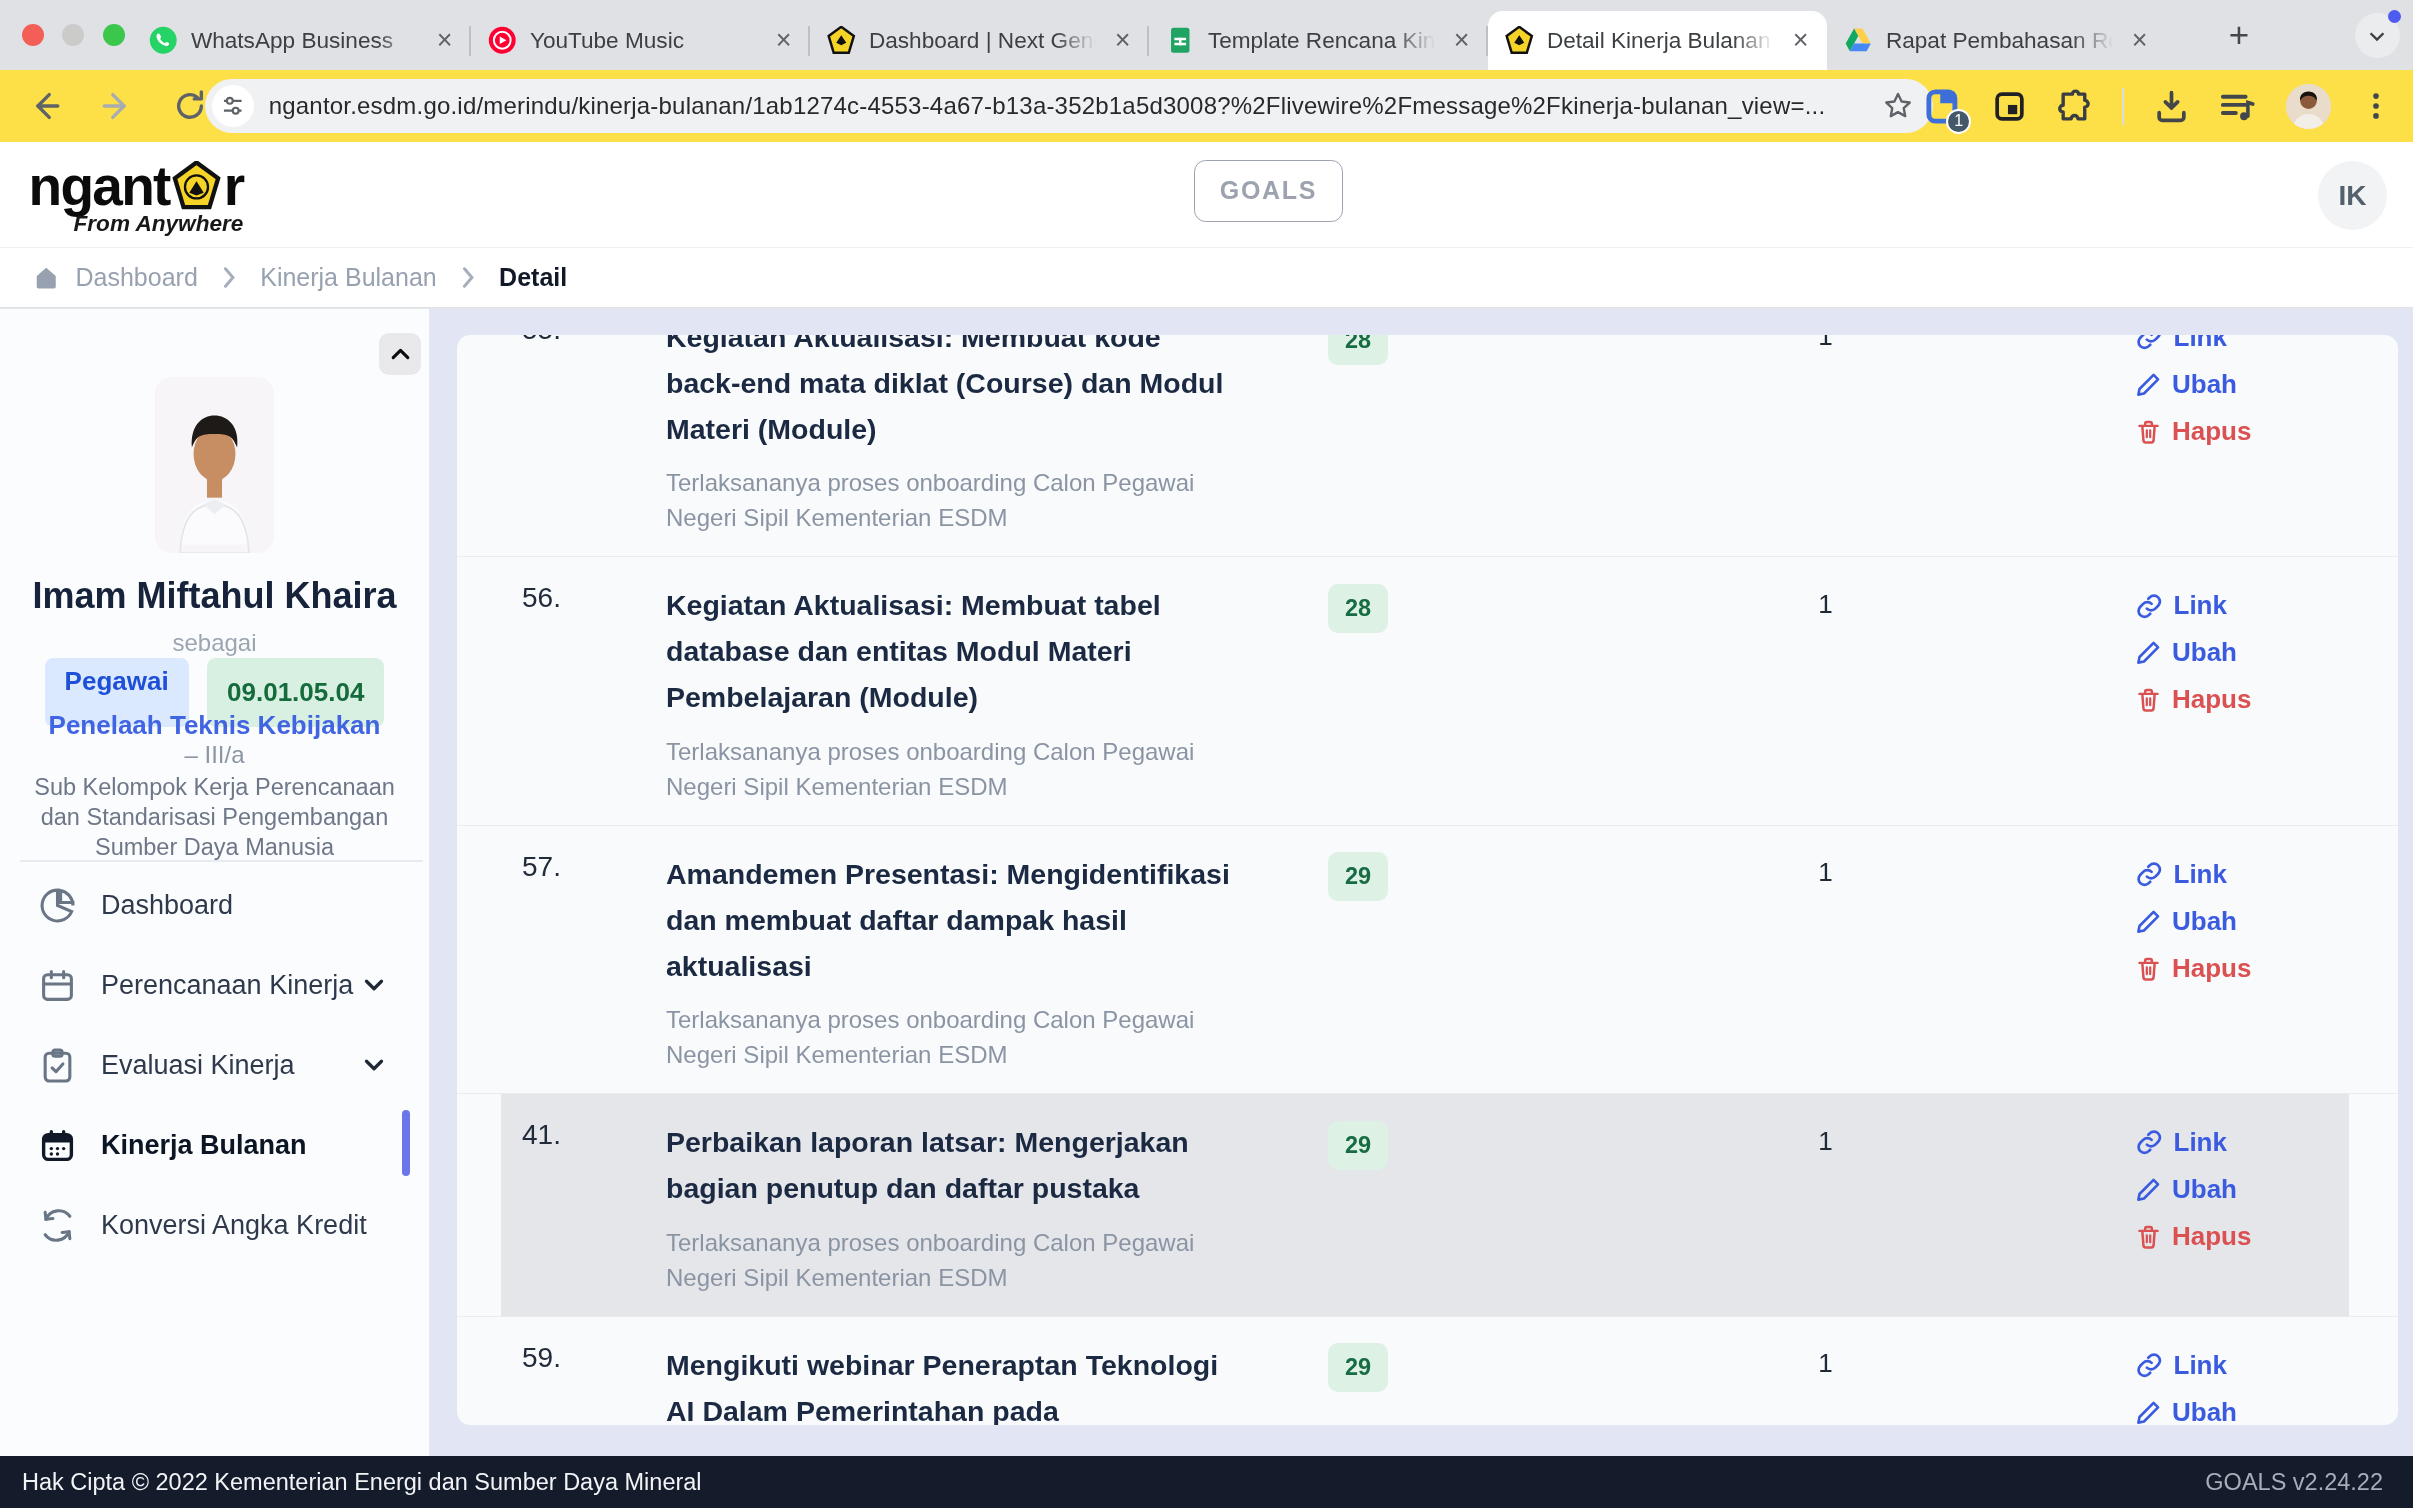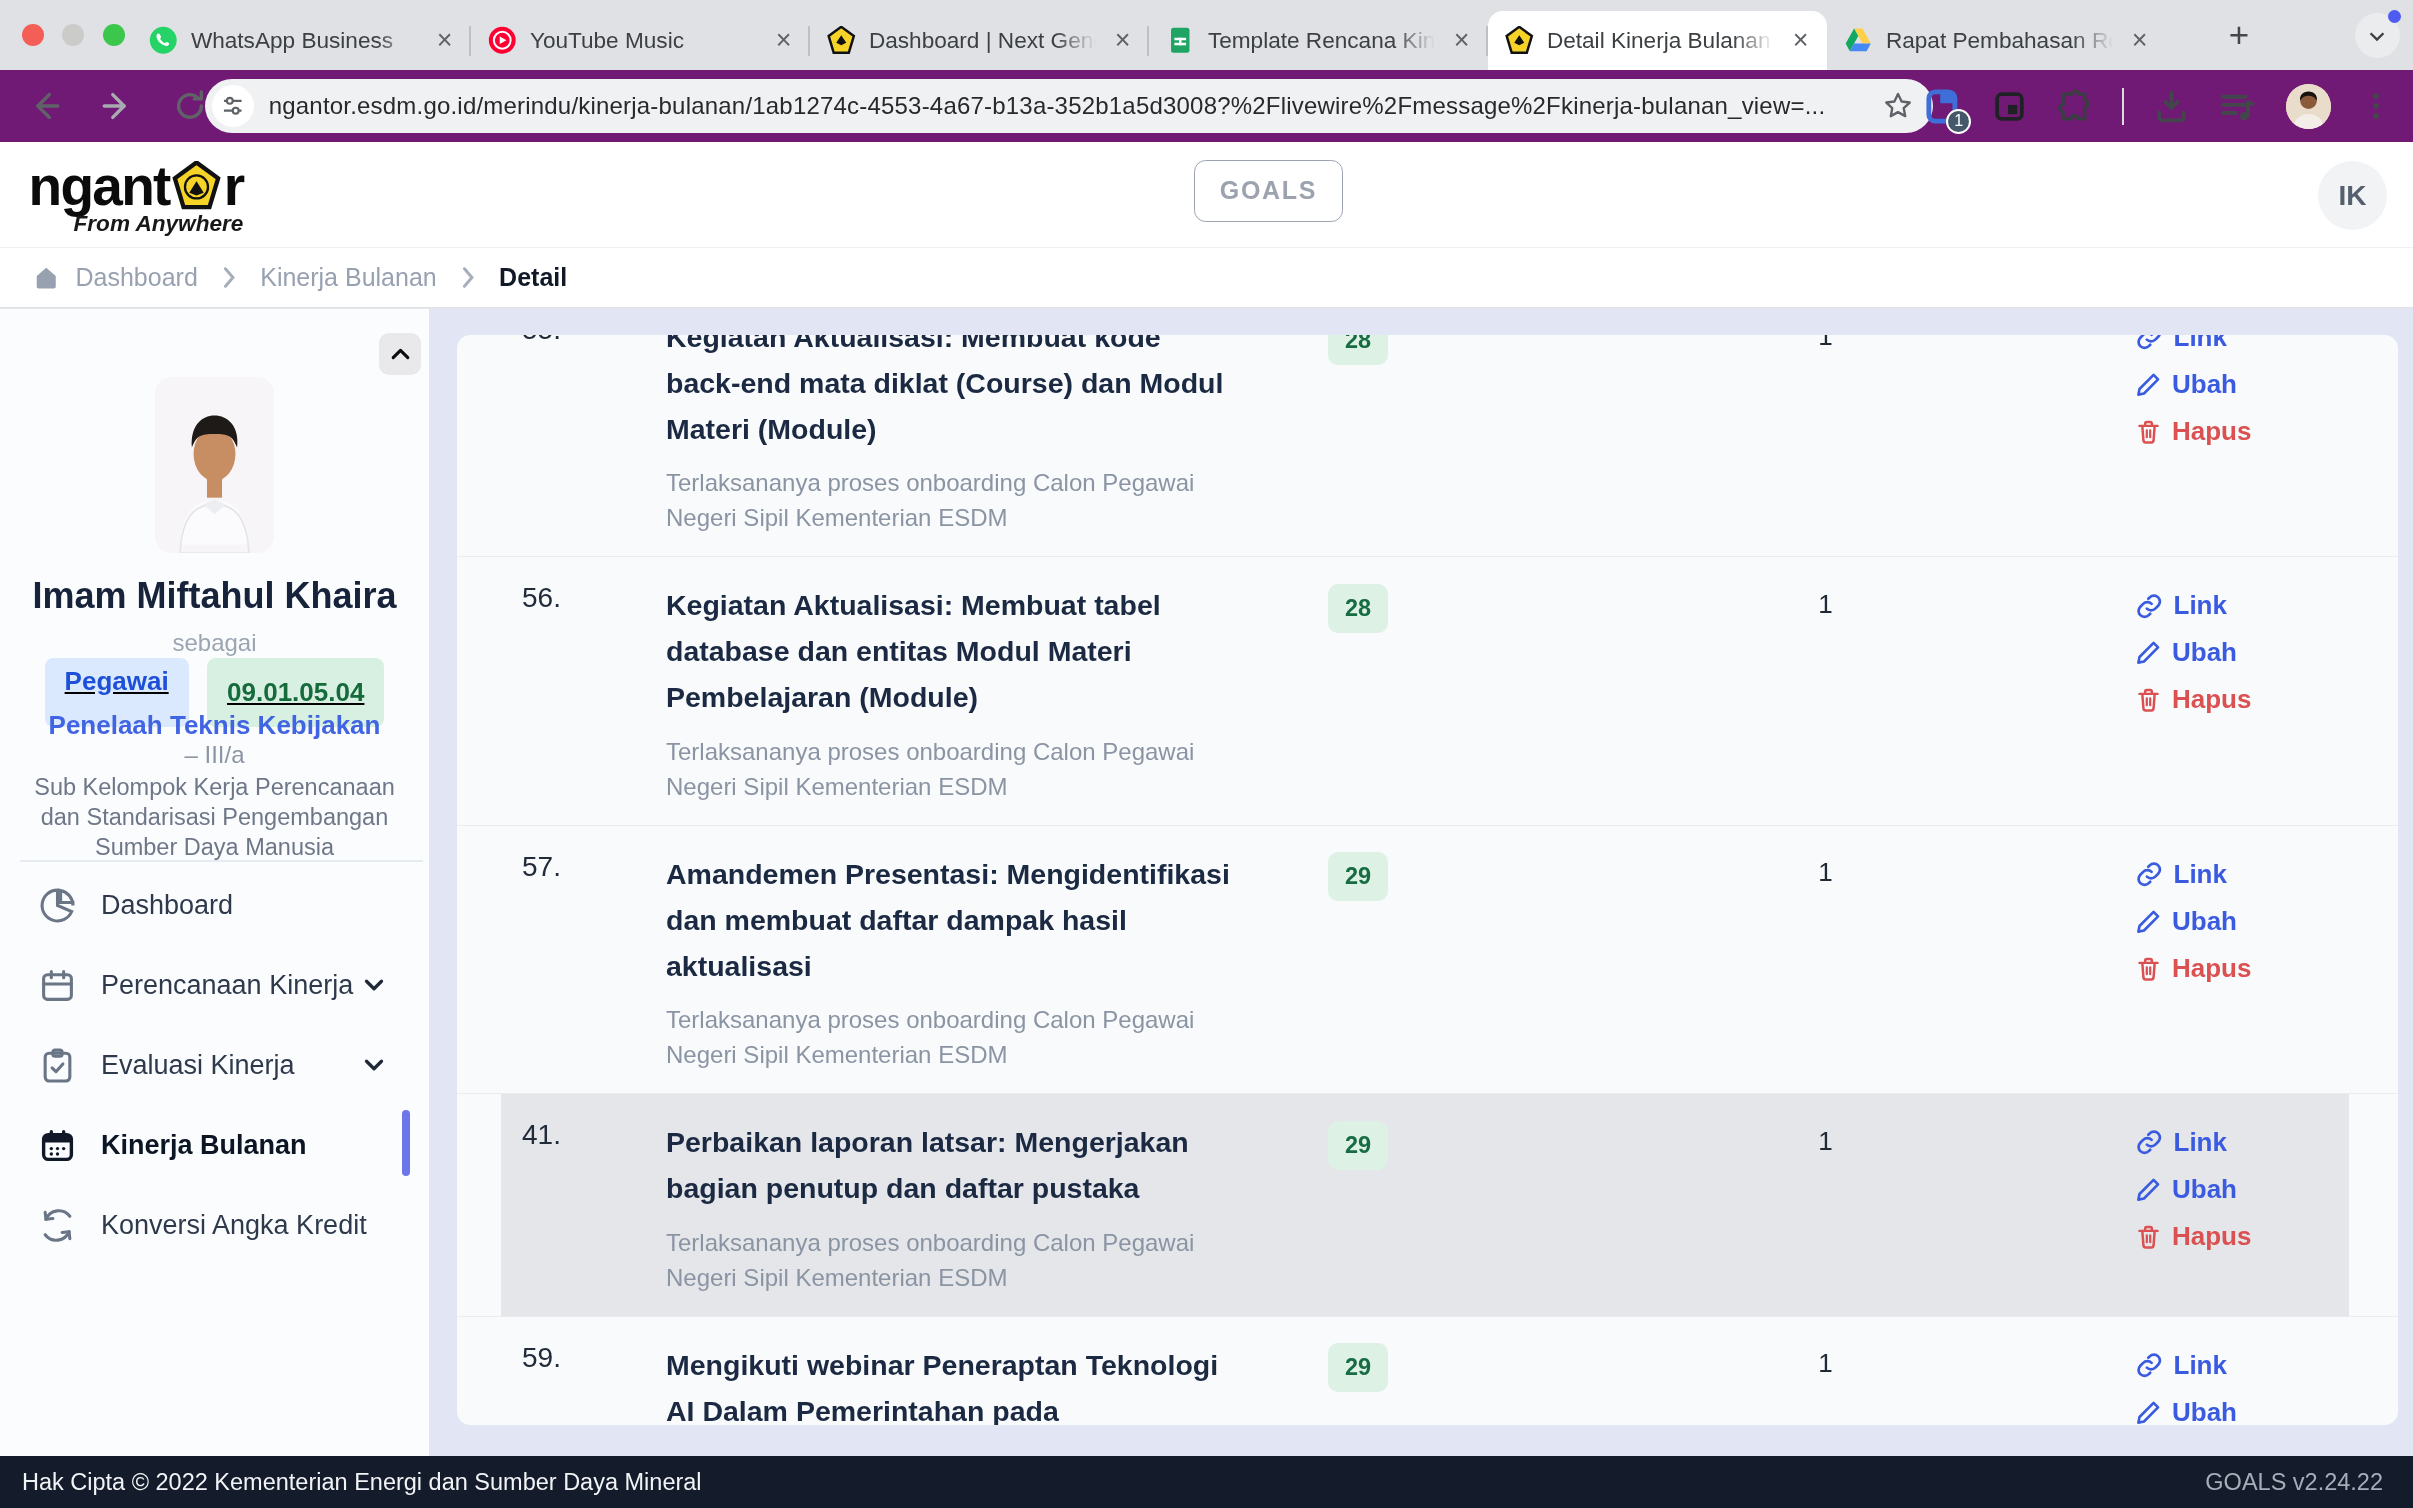--- a/index.html
+++ b/index.html
@@ -17,21 +17,21 @@
   .tab.active::after { display:none; }
   .tab-title { flex:1; font-size:22.6px; color:#3C4043; white-space:nowrap; overflow:hidden;
     -webkit-mask-image:linear-gradient(90deg,#000 82%,transparent); mask-image:linear-gradient(90deg,#000 82%,transparent); }
   .tab-close { font-size:27px; color:#5F6368; line-height:1; padding:1.7px 5px; border-radius:6.7px; }
   .favicon { width:28.5px; height:28.5px; flex:0 0 28.5px; }
   .newtab { position:absolute; left:2219px; top:15px; width:40px; height:40px; font-size:35px; color:#44474B; display:flex; align-items:center; justify-content:center; cursor:pointer; }
   .tabmenu { position:absolute; right:13.4px; top:13.4px; width:45px; height:45px; border-radius:22.6px; background:#EBECEE; display:flex; align-items:center; justify-content:center; cursor:pointer; }
   .tabmenu .dot { position:absolute; right:-1.7px; top:-3.4px; width:13.4px; height:13.4px; border-radius:50%; background:#4D5BF0; }
 
   
-  .toolbar { position:absolute; left:0; top:70px; width:2413px; height:72px; background:#701a75; }
+  .toolbar { position:absolute; left:0; top:70px; width:2413px; height:72px; background:#fde047; }
   .navbtns { position:absolute; left:20px; top:0; height:72px; display:flex; align-items:center; gap:23.5px; }
   .navbtn { width:49px; height:49px; border-radius:50%; display:flex; align-items:center; justify-content:center; cursor:pointer; }
   .omnibox { position:absolute; left:205px; top:9.2px; width:1728px; height:54px; border-radius:27px; background:#F0F1F3; display:flex; align-items:center; padding:0 17px 0 6.7px; }
   .tunecircle { width:42px; height:42px; border-radius:50%; background:#FFFFFF; display:flex; align-items:center; justify-content:center; margin-right:15px; flex:0 0 42px; cursor:pointer; }
   .urltext { flex:1; font-size:24px; color:#27292C; white-space:nowrap; overflow:hidden; letter-spacing:0.2px; }
   .staricon { flex:0 0 34px; cursor:pointer; }
   .tbicons { position:absolute; right:0; top:0; height:72px; display:flex; align-items:center; gap:28.5px; padding-right:20px; }
   .tbicon { display:flex; align-items:center; justify-content:center; cursor:pointer; position:relative; }
   .tbsep { width:1.7px; height:37px; background:#D9DBDE; }
   .grpbadge { position:absolute; right:-8.4px; bottom:-8.4px; width:25px; height:25px; border-radius:50%; background:#44586A; color:#fff; font-size:16px; display:flex; align-items:center; justify-content:center; border:2.5px solid #fff; }
@@ -51,21 +51,21 @@
   .bc-item { font-size:25px; color:#98A1B0; cursor:pointer; display:flex; align-items:center; gap:15px; }
   .bc-current { font-size:25px; color:#111827; font-weight:700; }
 
   
   .content { position:absolute; left:0; top:308px; width:2413px; height:1149px; border-top:1.7px solid #E4E6EC; }
   .sidebar { position:absolute; left:0; top:0; width:443px; height:100%; background:#FBFCFE; }
   .collapsebtn { position:absolute; right:22px; top:24px; width:42px; height:42px; border-radius:10px; background:#E9E9EC; display:flex; align-items:center; justify-content:center; cursor:pointer; }
   .photo { position:absolute; left:155px; top:68px; width:119px; height:176px; border-radius:17px; overflow:hidden; background:#F6F4F7; }
   .pname { position:absolute; left:0; top:266px; width:429px; text-align:center; font-size:36px; font-weight:700; color:#17233A; }
   .psebagai { position:absolute; left:0; top:320px; width:429px; text-align:center; font-size:24px; color:#9CA5B2; }
-  .pbadges { position:absolute; left:0; top:349px; width:429px; display:flex; justify-content:center; gap:18.4px;text-decoration:underline; }
+  .pbadges { position:absolute; left:0; top:349px; width:429px; display:flex; justify-content:center; gap:18.4px; }
   .badge-blue { background:#DBE9FE; color:#1D4FD7; font-size:26px; font-weight:700; padding:7.5px 20px; border-radius:8.4px; }
   .badge-teal { background:#D8F0E2; color:#156B3C; font-size:26px; font-weight:700; padding:19px 20px; border-radius:8.4px; }
   .pposition { position:absolute; left:0; top:401px; width:429px; text-align:center; font-size:26px; font-weight:600; color:#4164E3; cursor:pointer; }
   .pgrade { position:absolute; left:0; top:432px; width:429px; text-align:center; font-size:24px; color:#8D96A5; }
   .punit { position:absolute; left:30px; top:463px; width:369px; text-align:center; font-size:23.5px; line-height:30px; color:#6E7788; }
   .sdivider { position:absolute; left:20px; right:20px; top:551px; height:1.7px; background:#E6EAF1; }
   .menu { position:absolute; left:0; top:556px; width:429px; }
   .mi { height:80px; display:flex; align-items:center; padding-left:39px; gap:25px; position:relative; cursor:pointer; }
   .mi .milabel { font-size:27px; font-weight:500; color:#2E3A4C; }
   .mi.active .milabel { color:#0B1524; font-weight:600; }

